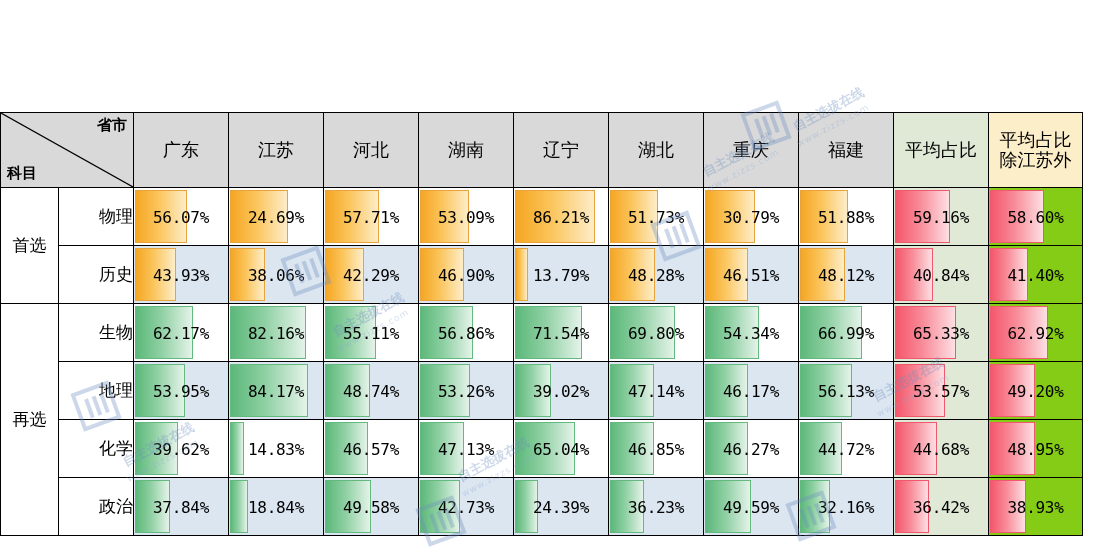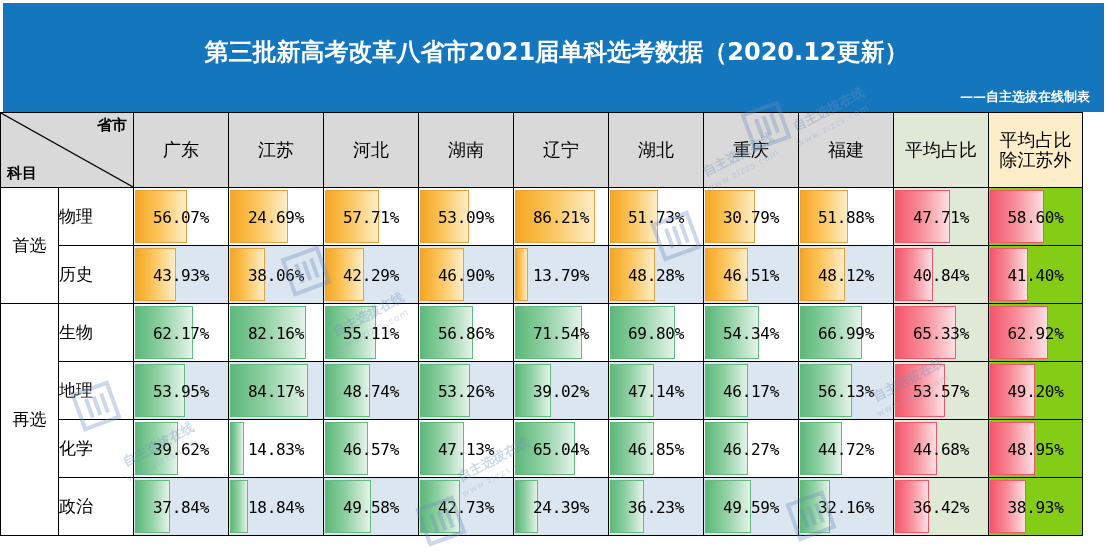--- a/index.html
+++ b/index.html
@@ -137,21 +137,21 @@
   td.grp {
     background: #ffffff;
     text-align: center;
     vertical-align: middle;
     font-size: 17px;
     color: #000;
   }
   
   td.subj {
     background: #ffffff;
-    text-align: left;
+    text-align: right;
     vertical-align: middle;
     font-size: 17px;
     color: #000;
   }
 
   
   td.cell {
     position: relative;
     height: 58px;
     overflow: hidden;
@@ -220,24 +220,20 @@
     height: 42px;
     transform: rotate(-20deg);
   }
   .wm-logo svg { display:block; }
 </style>
 </head>
 <body>
 
 <div id="page">
 
-  <div id="banner">
-    <div id="banner-title">第三批新高考改革八省市2021届单科选考数据（2020.12更新）</div>
-    <div id="banner-subtitle">——自主选拔在线制表</div>
-  </div>
 
   <table id="tbl">
     <colgroup>
       <col class="c-group">
       <col class="c-subj">
       <col class="c-prov">
         <col class="c-prov">
         <col class="c-prov">
         <col class="c-prov">
       <col class="c-prov">
@@ -302,21 +298,21 @@
           <td class="cell bg-white">
             <div class="bar orange" style="width: 49.755px;"></div>
             <div class="val">30.79%</div>
           </td>
           <td class="cell bg-white">
             <div class="bar orange" style="width: 48.2484px;"></div>
             <div class="val">51.88%</div>
           </td>
           <td class="cell bg-green">
             <div class="bar red" style="width: 55.0188px;"></div>
-            <div class="val">47.71%</div>
+            <div class="val">59.16%</div>
           </td>
           <td class="cell bg-cream">
             <div class="bar red" style="width: 53.912px;"></div>
             <div class="val">58.60%</div>
           </td>
         </tr>
         <tr>
           <td class="subj">历史</td>
           <td class="cell bg-blue">
             <div class="bar orange" style="width: 40.8549px;"></div>

